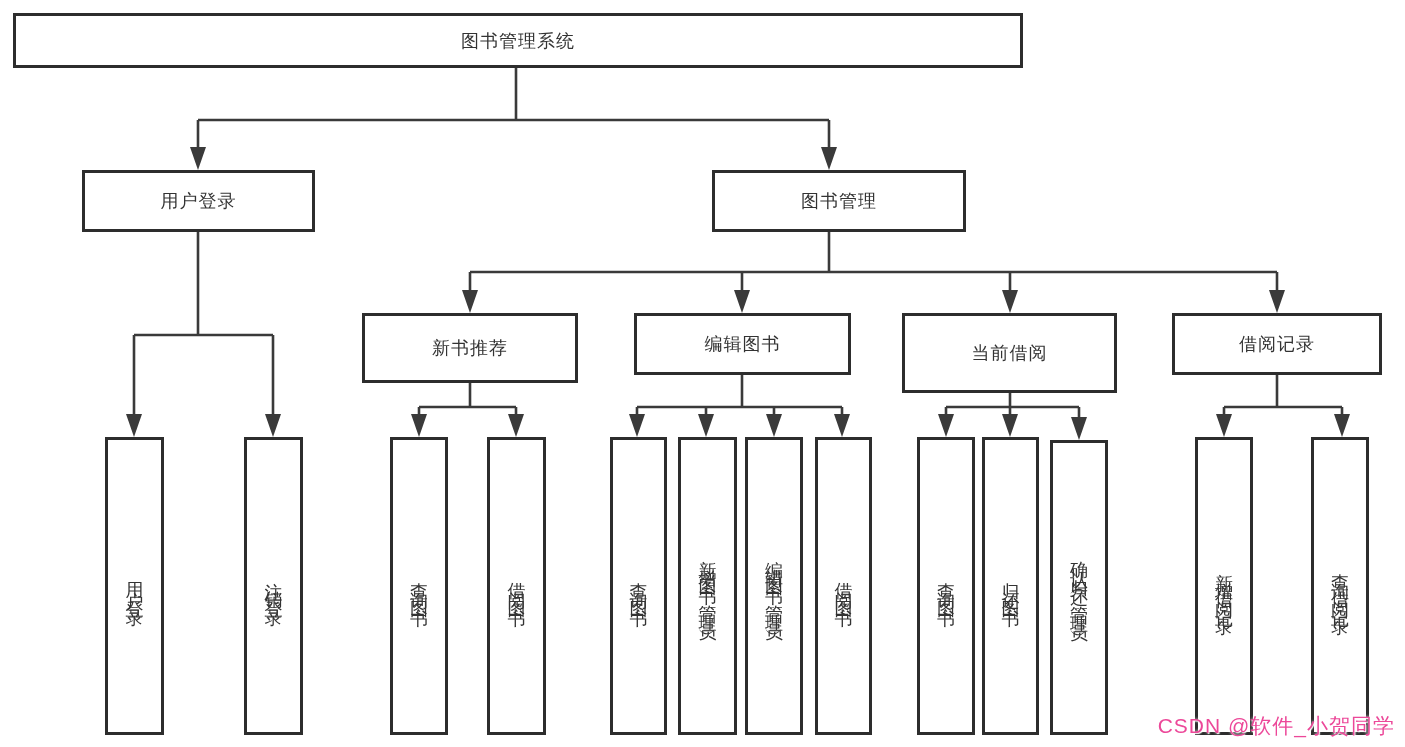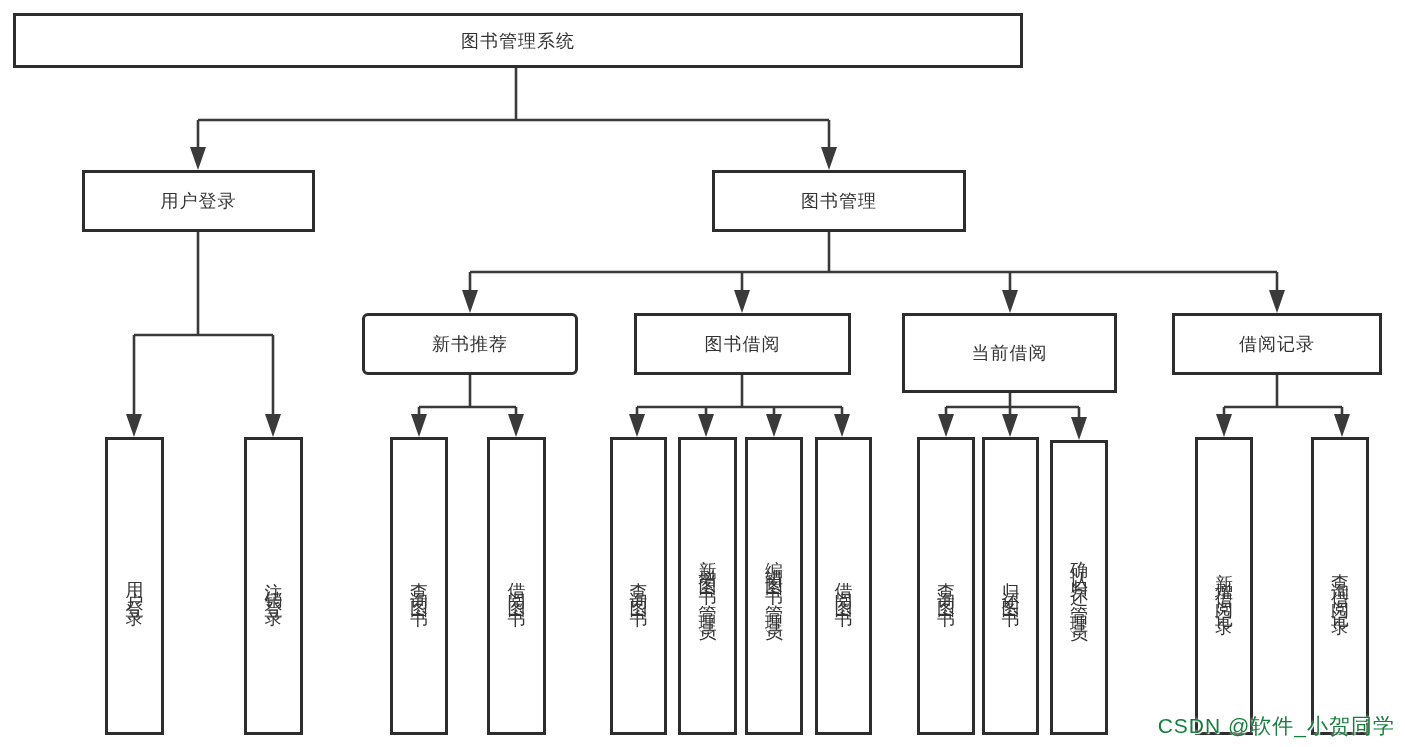--- a/index.html
+++ b/index.html
@@ -28,21 +28,21 @@
     text-orientation:mixed;
     letter-spacing:9px;
     line-height:1;
   }
   
   .b-root{left:13px;top:13px;width:1010px;height:55px;}
   
   .b-userlogin{left:82px;top:170px;width:233px;height:62px;}
   .b-bookmgmt{left:712px;top:170px;width:254px;height:62px;}
   
-  .b-newrec{left:362px;top:313px;width:216px;height:62px;border-radius:6px;}
+  .b-newrec{left:362px;top:313px;width:216px;height:70px;}
   .b-borrow{left:634px;top:313px;width:217px;height:62px;}
   .b-current{left:902px;top:313px;width:215px;height:80px;}
   .b-record{left:1172px;top:313px;width:210px;height:62px;}
   
   .leaf{top:437px;height:298px;}
   .l1{left:105px;width:59px;}
   .l2{left:244px;width:59px;}
   .l3{left:390px;width:58px;}
   .l4{left:487px;width:59px;}
   .l5{left:610px;width:57px;}
@@ -51,21 +51,21 @@
   .l8{left:815px;width:57px;}
   .l9{left:917px;width:58px;}
   .l10{left:982px;width:57px;}
   .l11{left:1050px;width:58px;top:440px;height:295px;}
   .l12{left:1195px;width:58px;}
   .l13{left:1311px;width:58px;}
   .watermark{
     position:absolute;
     right:10px;bottom:7px;
     font-size:21px;
-    color:#15803d;
+    color:#ec4899;
     letter-spacing:1px;
     text-shadow:0 0 3px #ffffff,1px 1px 1px #ffffff;
     z-index:3;
     white-space:nowrap;
   }
 </style>
 </head>
 <body>
 
 <div id="canvas">
@@ -135,21 +135,21 @@
       <path d="M1342 437 l-8 -23 h16 z"></path>
     </g>
   </svg>
 
   <div class="box b-root">图书管理系统</div>
 
   <div class="box b-userlogin">用户登录</div>
   <div class="box b-bookmgmt">图书管理</div>
 
   <div class="box b-newrec">新书推荐</div>
-  <div class="box b-borrow">图书借阅</div>
+  <div class="box b-borrow">编辑图书</div>
   <div class="box b-current">当前借阅</div>
   <div class="box b-record">借阅记录</div>
 
   <div class="box vert leaf l1">用户登录</div>
   <div class="box vert leaf l2">注销登录</div>
   <div class="box vert leaf l3">查询图书</div>
   <div class="box vert leaf l4">借阅图书</div>
   <div class="box vert leaf l5">查询图书</div>
   <div class="box vert leaf l6">新增图书（管理员）</div>
   <div class="box vert leaf l7">编辑图书（管理员）</div>

